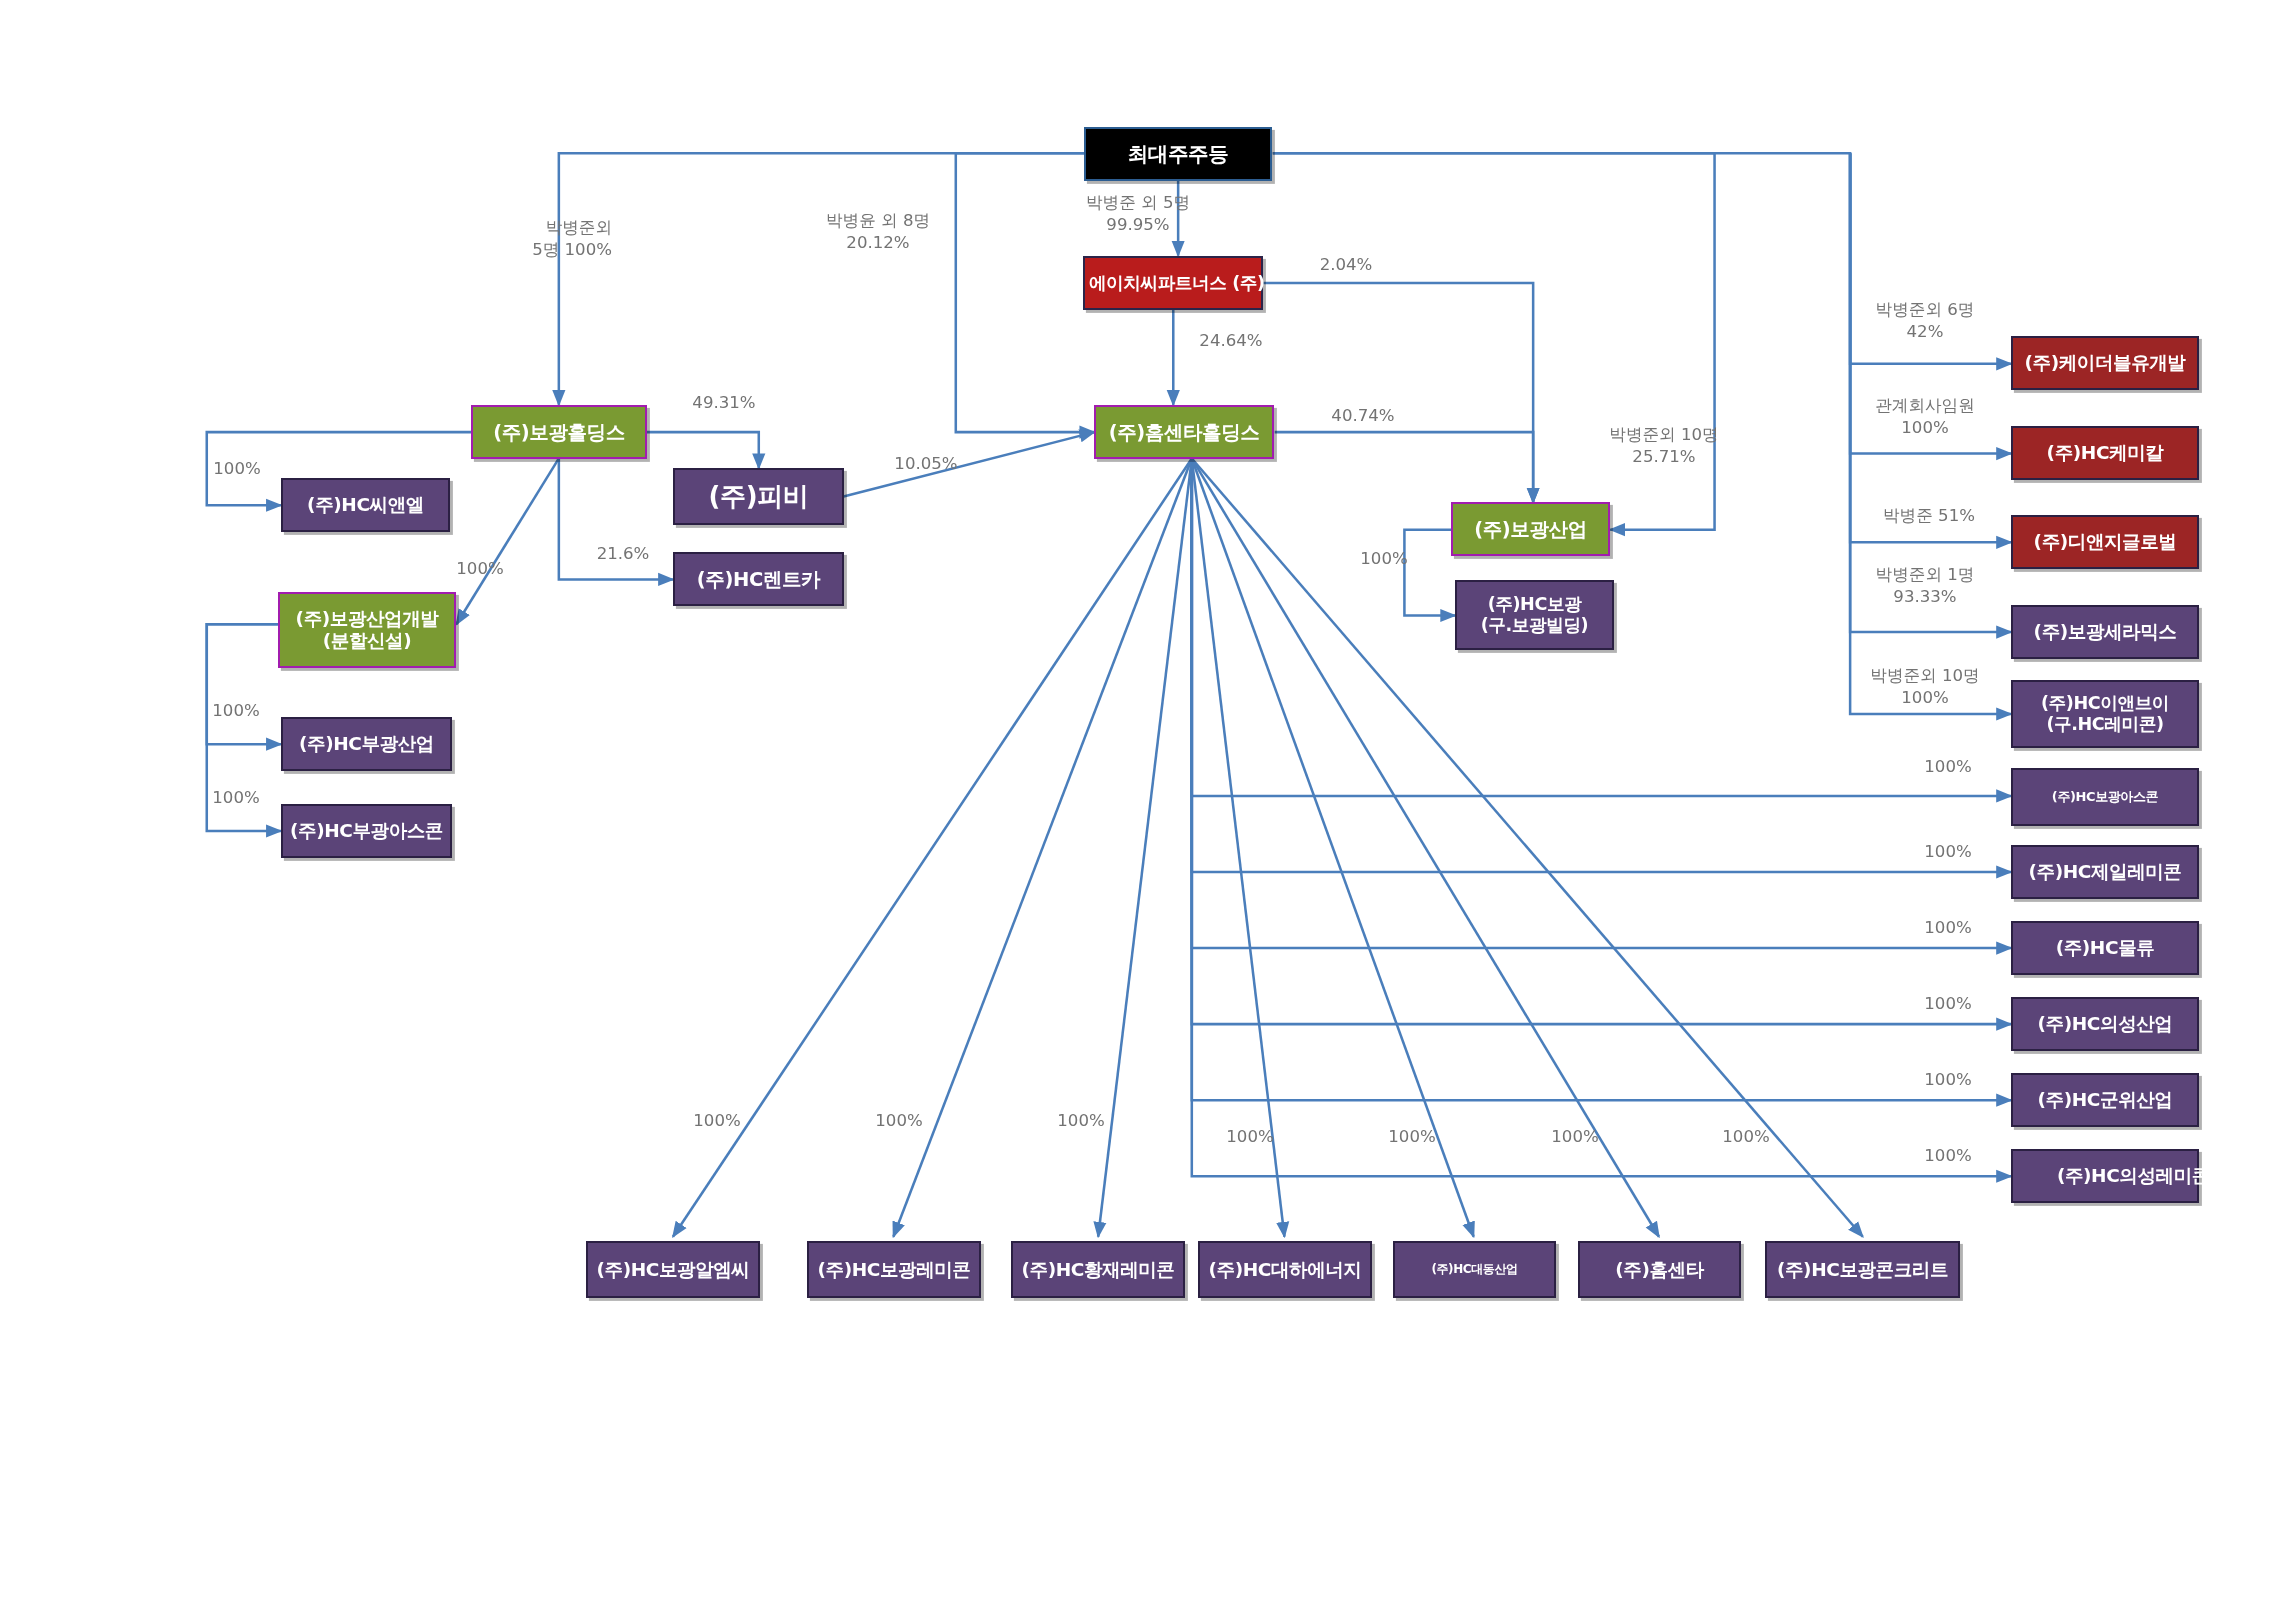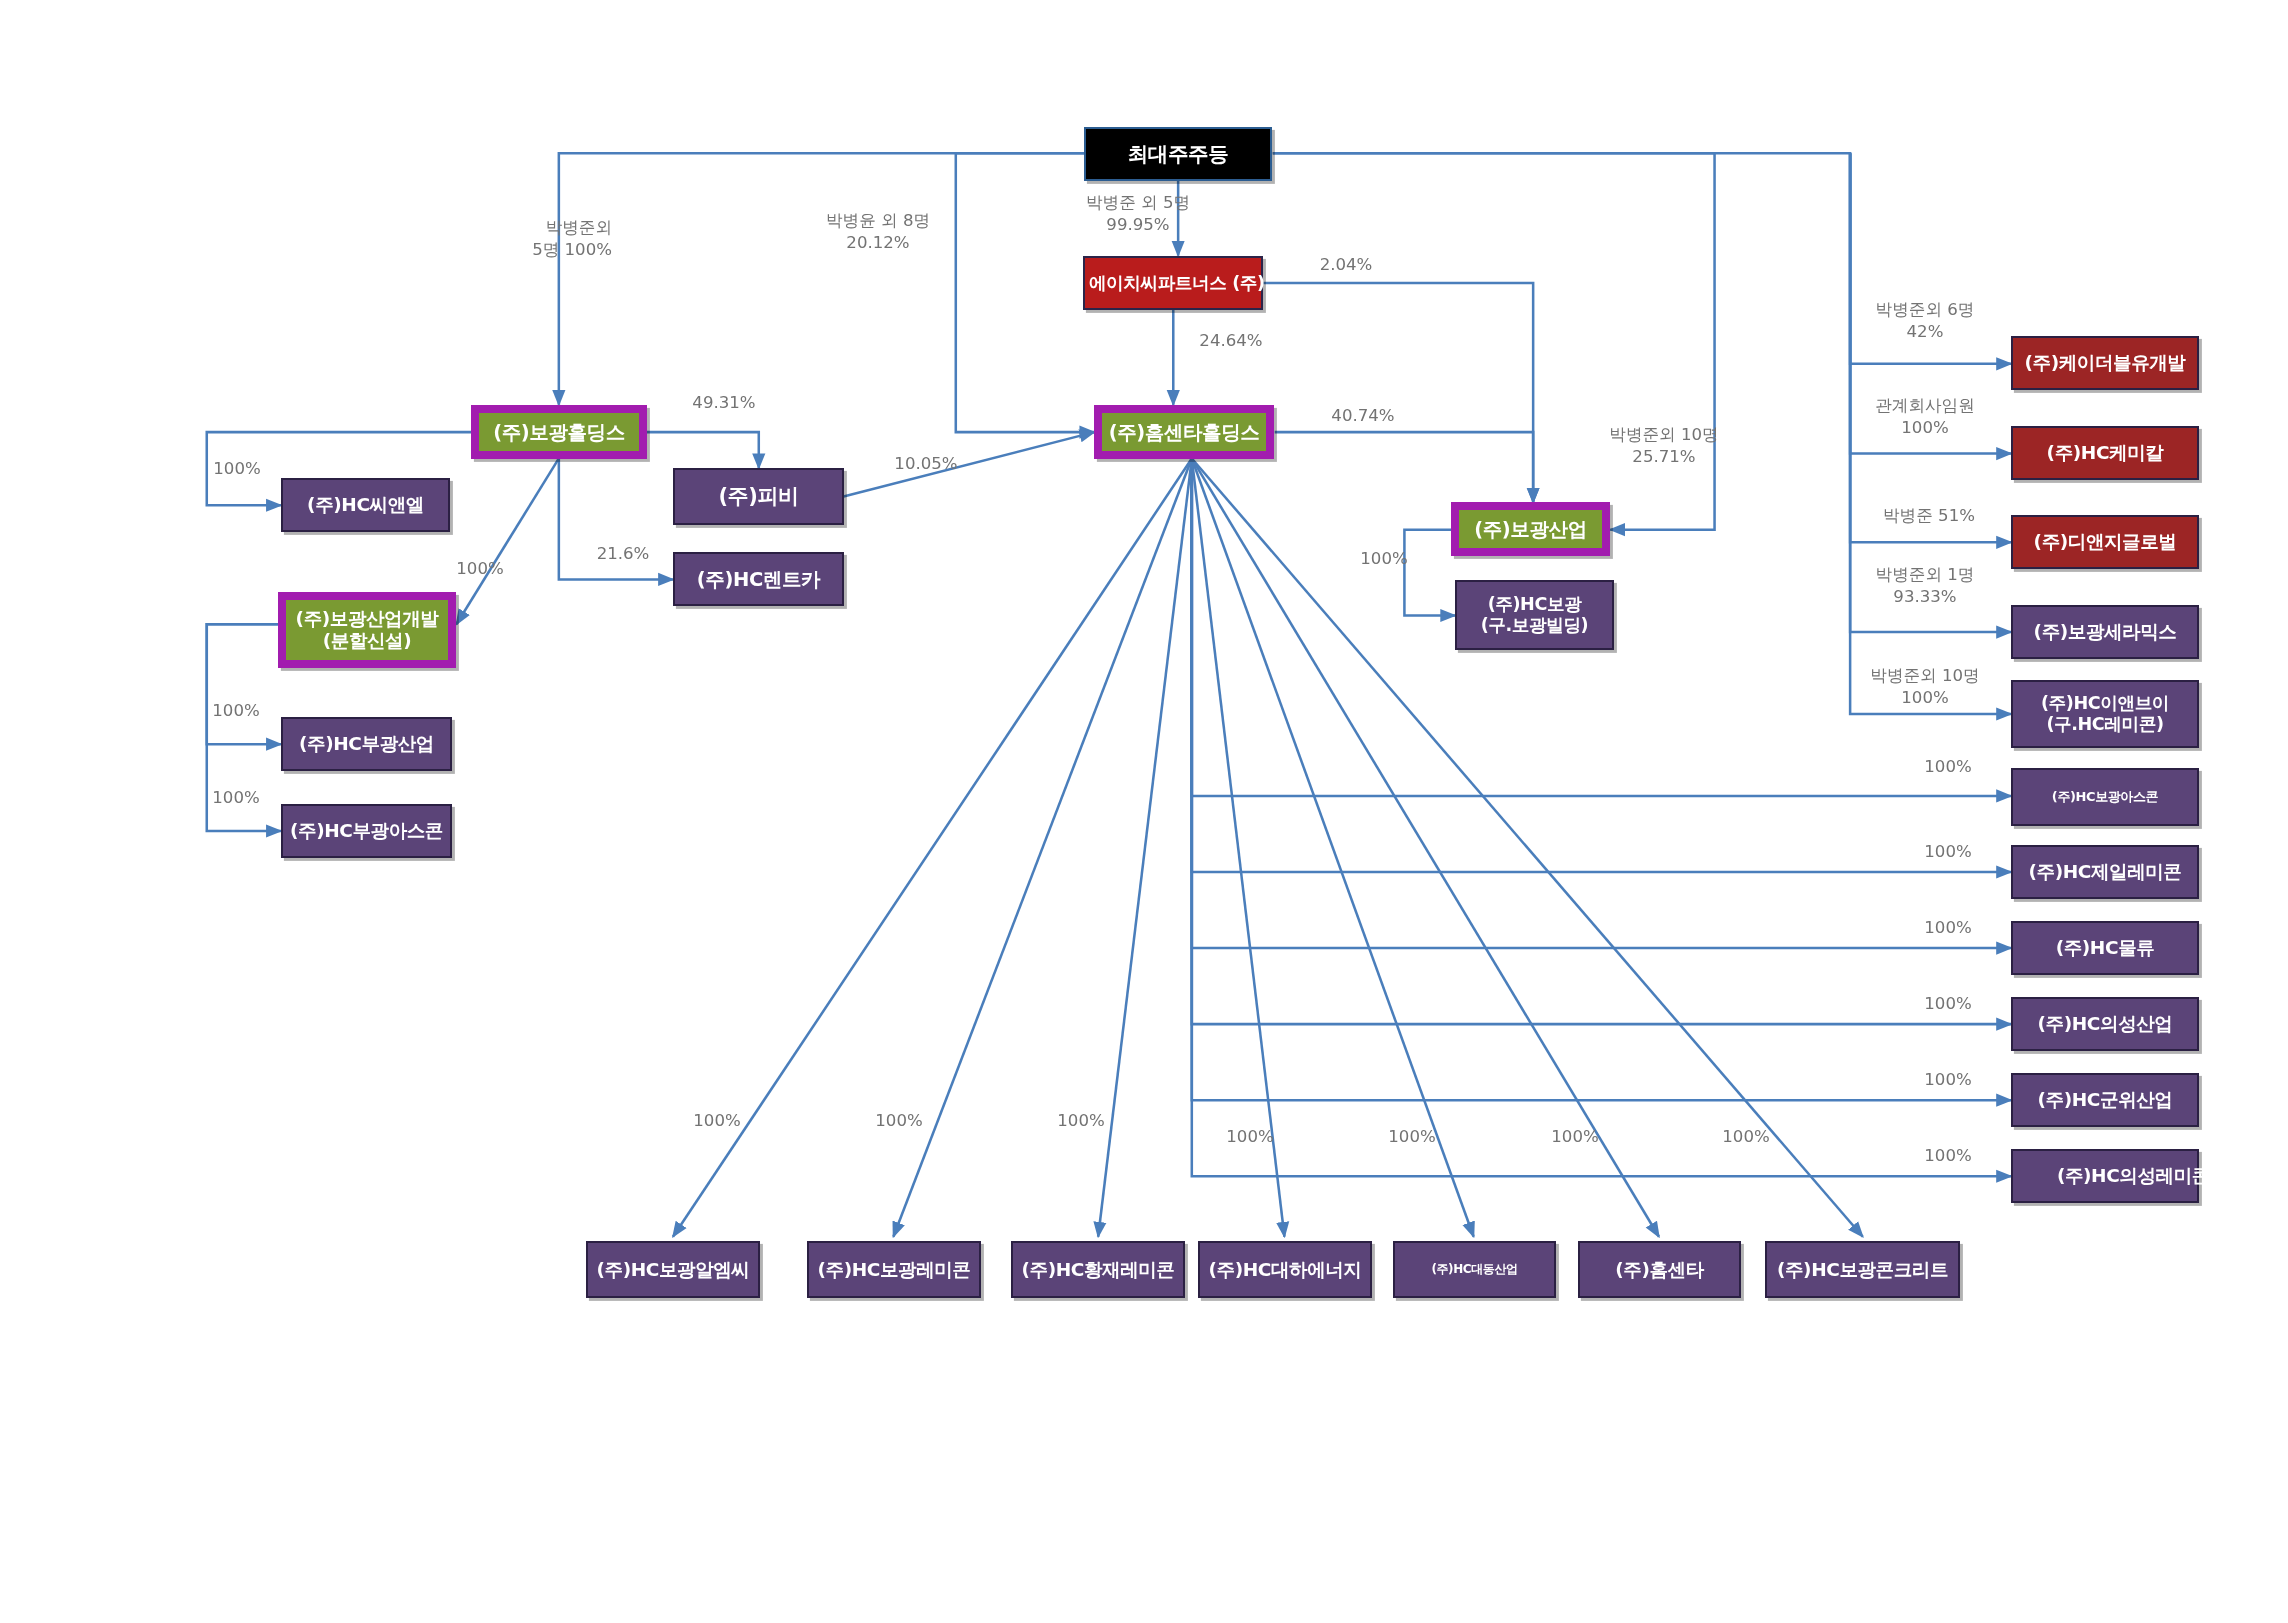--- a/index.html
+++ b/index.html
@@ -49,21 +49,21 @@
     border: 2px solid #2c5d91;
     box-shadow: 2.9px 2.9px 0 rgba(0,0,0,0.30);
   }
   .n-blue {
     background: #b91c1c;
     border: 2px solid #2b2449;
     box-shadow: 2.9px 2.9px 0 rgba(0,0,0,0.30);
   }
   .n-green {
     background: #7a9a32;
-    border: 8px solid #a21caf;
+    border: 2px solid #a21caf;
     box-shadow: 2.9px 2.9px 0 rgba(0,0,0,0.30);
   }
   .n-purple {
     background: #5b4478;
     border: 2px solid #2b2043;
     box-shadow: 2.9px 2.9px 0 rgba(0,0,0,0.30);
   }
   .n-red {
     background: #9c2525;
     border: 2px solid #2b2043;
@@ -169,21 +169,21 @@
       </div>
       <div class="node n-green" style="left: 278px; top: 592px; width: 178px; height: 76px; font-size: 18.5px;">
         <div class="inner">(주)보광산업개발<br>(분할신설)</div>
       </div>
       <div class="node n-purple" style="left: 281px; top: 717px; width: 171px; height: 54px; font-size: 18.5px;">
         <div class="inner">(주)HC부광산업</div>
       </div>
       <div class="node n-purple" style="left: 281px; top: 804px; width: 171px; height: 54px; font-size: 18.5px;">
         <div class="inner">(주)HC부광아스콘</div>
       </div>
-      <div class="node n-purple" style="left: 673px; top: 468px; width: 171px; height: 57px; font-size: 21px;">
+      <div class="node n-purple" style="left: 673px; top: 468px; width: 171px; height: 57px; font-size: 26px;">
         <div class="inner">(주)피비</div>
       </div>
       <div class="node n-purple" style="left: 673px; top: 552px; width: 171px; height: 54px; font-size: 19.5px;">
         <div class="inner">(주)HC렌트카</div>
       </div>
       <div class="node n-purple" style="left: 1455px; top: 580px; width: 159px; height: 70px; font-size: 17.6px;">
         <div class="inner">(주)HC보광<br>(구.보광빌딩)</div>
       </div>
       <div class="node n-red" style="left: 2011px; top: 336px; width: 188px; height: 54px; font-size: 18.5px;">
         <div class="inner">(주)케이더블유개발</div>

